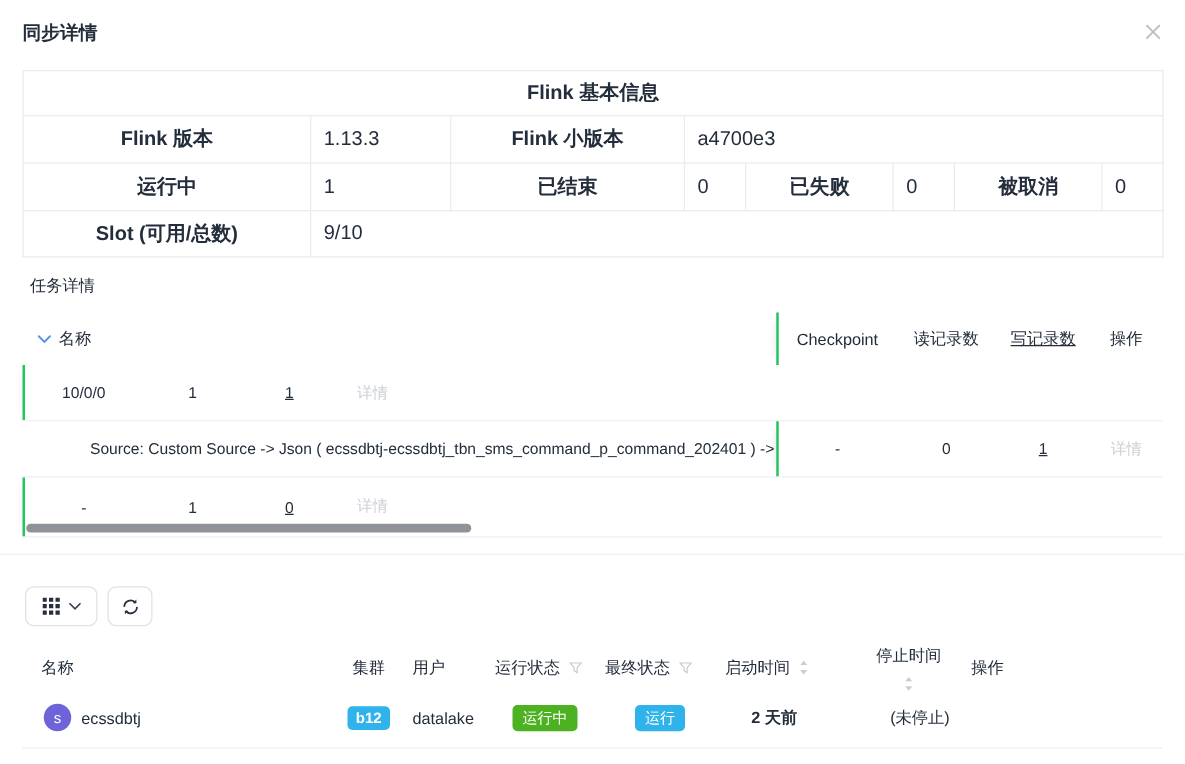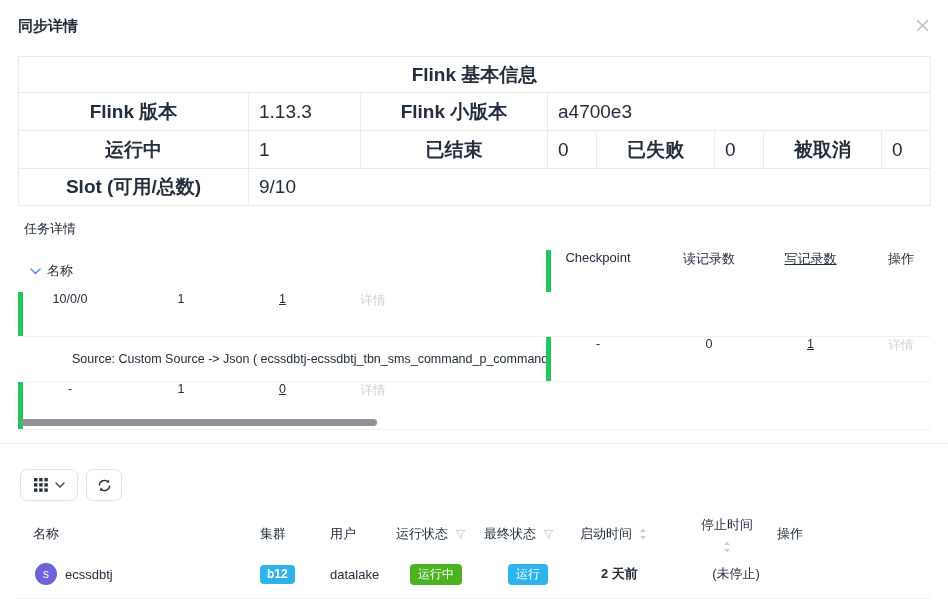--- a/index.html
+++ b/index.html
@@ -5,34 +5,34 @@
   * { margin:0; padding:0; box-sizing:border-box; }
   html,body { background:#fff; }
   body { font-family:"Liberation Sans","DejaVu Sans",sans-serif; color:var(--text_dark,#232d3b); }
   .stage { position:relative; width:948px; height:611px; background:#fff; overflow:hidden; }
 
   
   .drawer-title { position:absolute; left:18px; top:17px; font-size:15px; font-weight:700; }
   .close-btn { position:absolute; right:17px; top:16px; width:18px; height:18px; cursor:pointer; display:flex; align-items:center; justify-content:center; }
 
   
-  .flink-table { position:absolute; left:18px; top:56px; width:912px; border-collapse:collapse; table-layout:fixed; font-size:19px; }
+  .flink-table { position:absolute; left:18px; top:56px; width:912px; border-collapse:collapse; table-layout:fixed; font-size:16px; }
   .flink-table td { border:1px solid var(--border,#e9ebee); height:38px; vertical-align:middle; }
   .flink-table tr.title-row td { height:36px; }
   .flink-table td.lbl { text-align:center; font-weight:700; }
   .flink-table td.val { text-align:left; padding-left:10px; }
   .flink-table td.cap { text-align:center; font-weight:700; }
   .flink-table tr:last-child td { height:37px; }
 
   
   .task-title { position:absolute; left:24px; top:220px; font-size:13px; }
   .task-table { position:absolute; left:18px; top:250px; width:912px; font-size:12.5px; }
   .t-row { display:flex; align-items:stretch; }
   .t-row .cell-name { flex:1 1 auto; min-width:0; overflow:hidden; white-space:nowrap; display:flex; align-items:center; }
-  .t-right { flex:0 0 307px; display:flex; align-items:flex-start; border-left:5px solid #22c55e; box-shadow:-7px 0 7px -7px rgba(0,0,0,0.10);gap:24px; }
+  .t-right { flex:0 0 307px; display:flex; align-items:center; border-left:2px solid #22c55e; box-shadow:-7px 0 7px -7px rgba(0,0,0,0.10); }
   .t-right .c1 { width:94px; } .t-right .c2 { width:80px; } .t-right .c3 { width:75px;text-decoration:underline; } .t-right .c4 { width:58px; }
   .t-right > div { display:flex; align-items:center; justify-content:center; text-align:center; }
   .t-head { height:42px; font-size:13px; }
   .t-data { height:45px; border-bottom:1px solid var(--row_border,#eef0f3); }
   .t-data.last { height:48px; }
   .t-head .cell-name { padding-left:12px; gap:6px; }
   .indent0 { padding-left:15px; gap:6px; }
   .indent1 { padding-left:54px; }
   .detail-link { color:var(--muted,#ccd0d6); cursor:pointer; }
   .h-scrollbar { position:absolute; left:3px; top:169px; width:356px; height:7px; border-radius:4px; background:var(--scrollbar,#8f9399); cursor:grab; }
@@ -43,21 +43,21 @@
   .toolbar-btn { position:absolute; top:469px; height:32px; background:#fff; border:1px solid #dfe2e6; border-radius:7px; display:flex; align-items:center; justify-content:center; gap:7px; cursor:pointer; }
   .btn-columns { left:20px; width:58px; }
   .btn-refresh { left:86px; width:36px; }
 
   
   .jobs-table { position:absolute; left:18px; top:518px; width:912px; font-size:13px; }
   .j-row { display:flex; align-items:center; }
   .j-head { height:32px; }
   .j-body { height:49px; border-bottom:1px solid var(--row_border,#eef0f3); }
   .jc { flex:0 0 auto; display:flex; align-items:center; }
-  .jc-name { width:242px; } .jc-cluster { width:70px; } .jc-user { width:66px; }
+  .jc-name { width:242px; } .jc-cluster { width:70px;justify-content:center; } .jc-user { width:66px; }
   .jc-run { width:88px; } .jc-final { width:96px; } .jc-start { width:97px; }
   .jc-stop { width:100px;flex-direction:column; } .jc-action { width:153px; }
   .j-head .jc { gap:7px; }
   .j-head .jc-name { padding-left:15px; }
   .j-body .jc-name { padding-left:17px; gap:8px; }
   .j-body .jc-run { padding-left:14px; }
   .j-body .jc-final { padding-left:24px; }
   .j-body .jc-start { padding-left:21px; font-weight:700; }
   .j-body .jc-stop { padding-left:18px; }
   .j-body .jc-action { padding-left:3px; gap:13px; }

